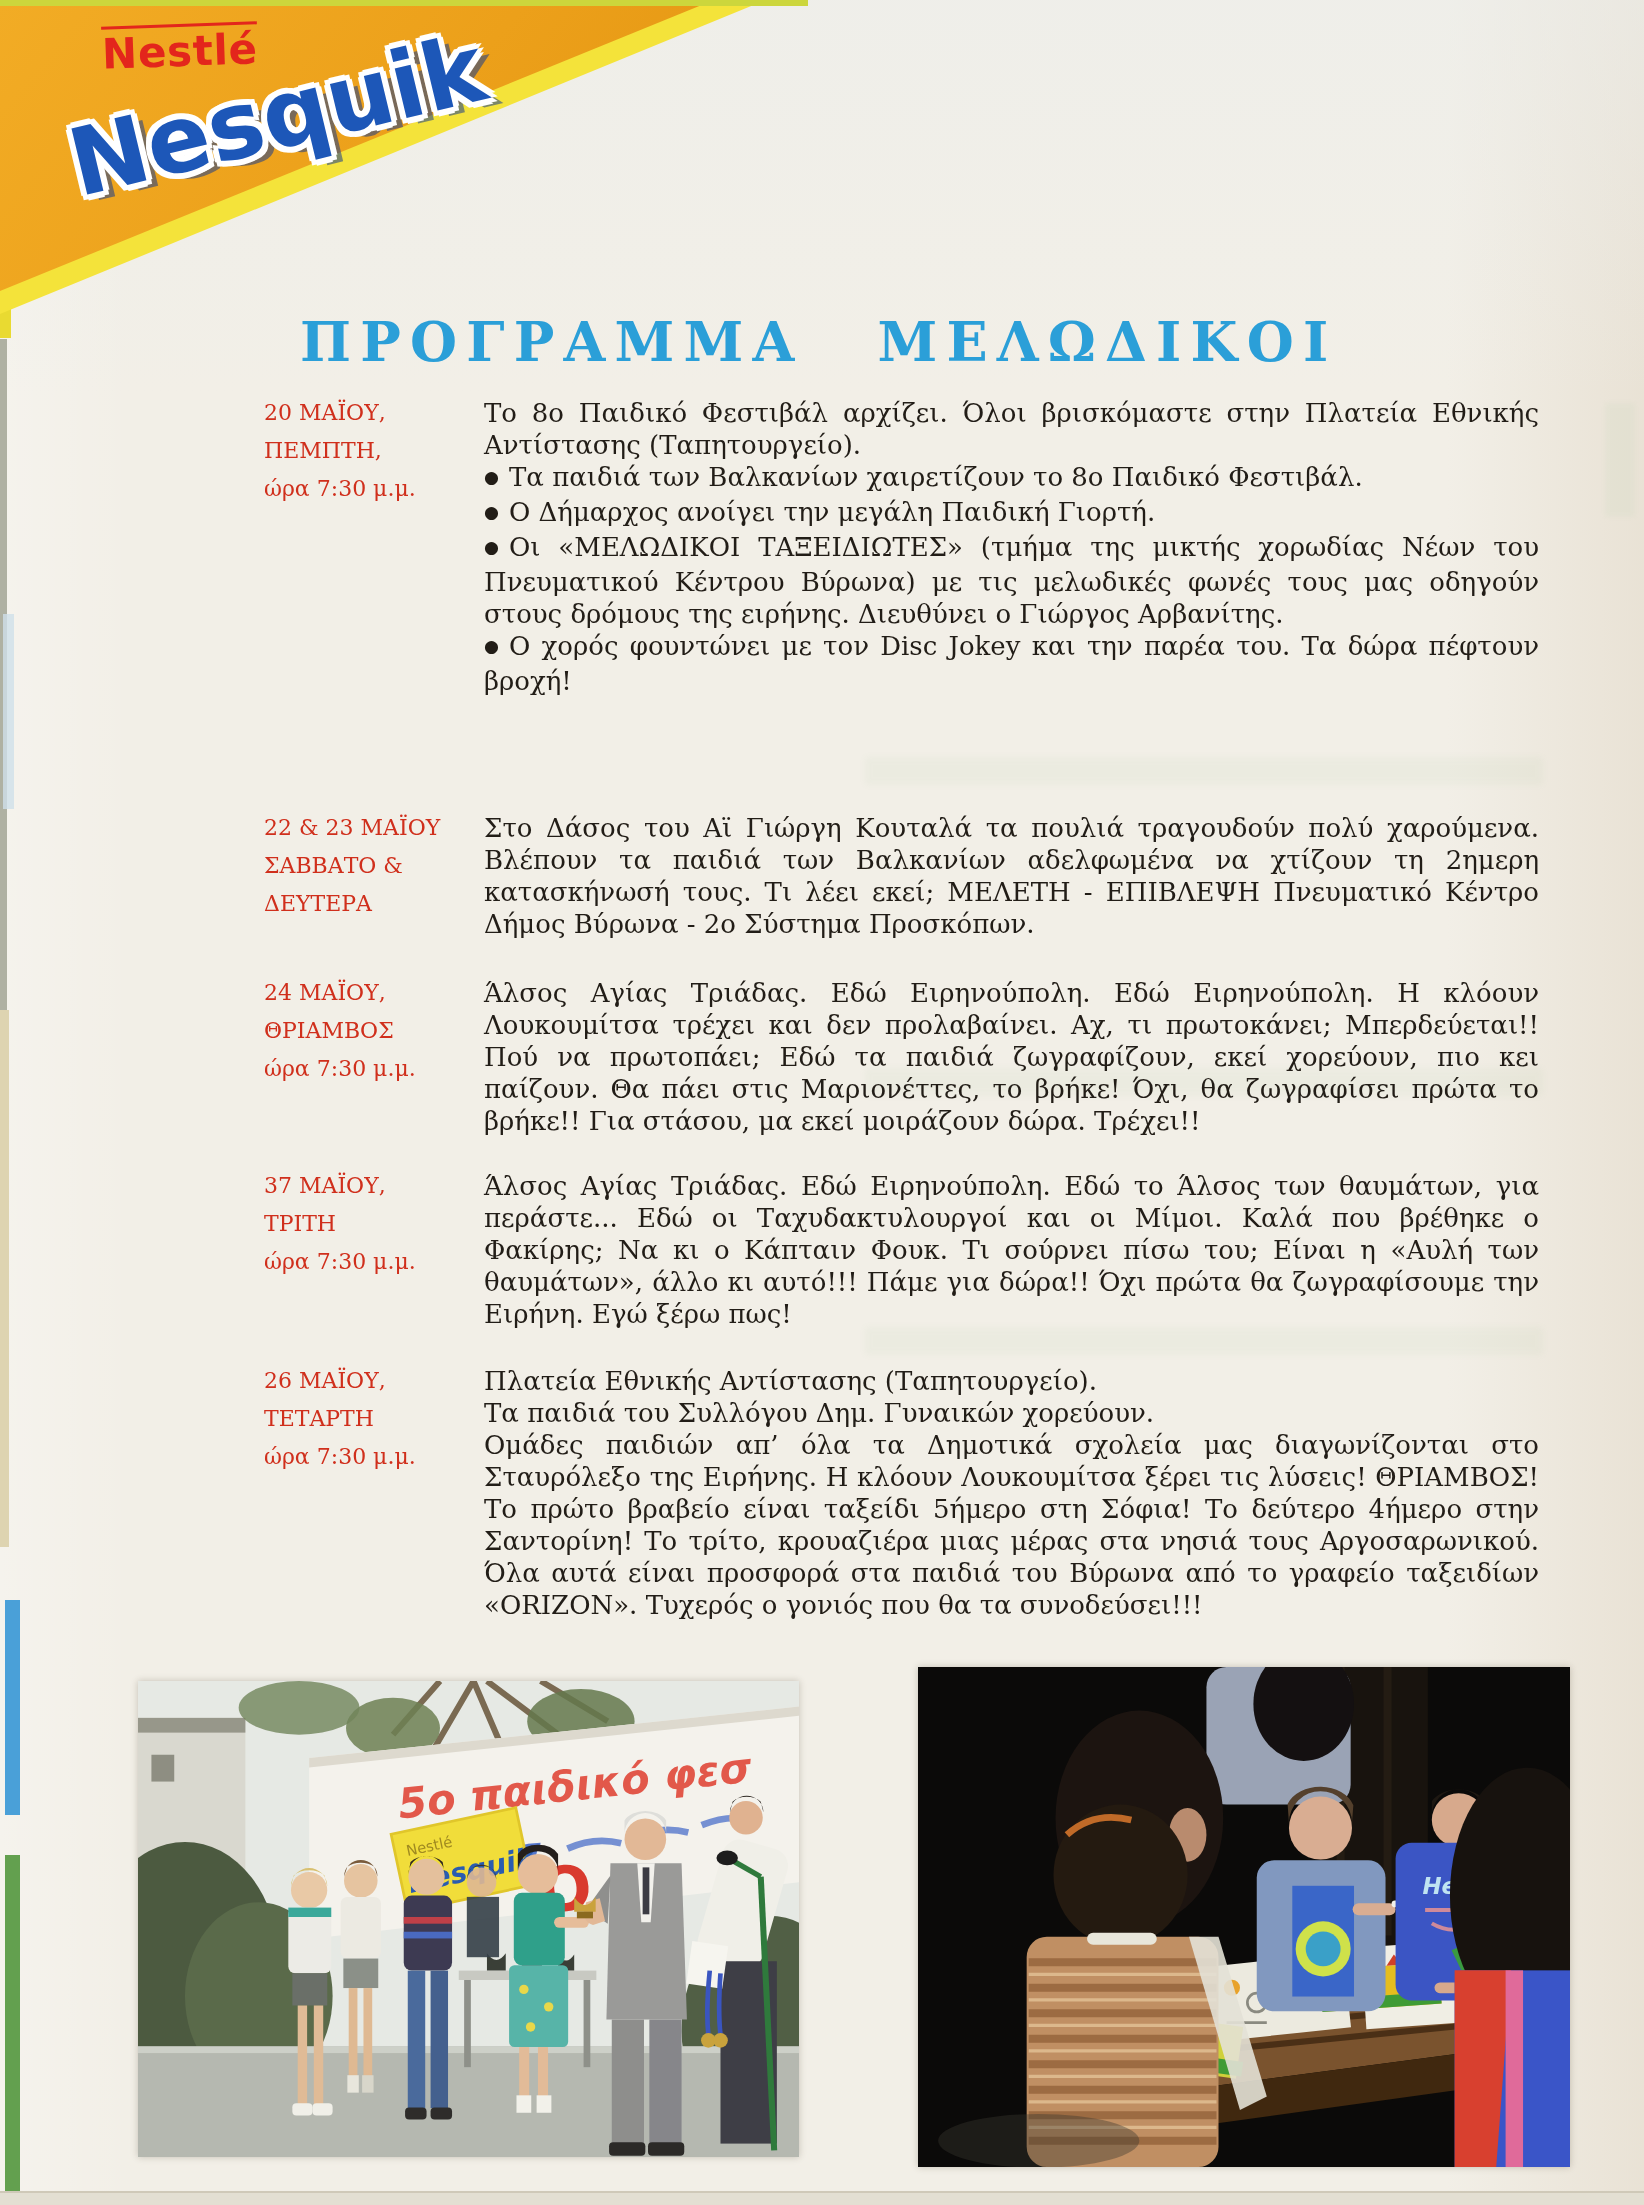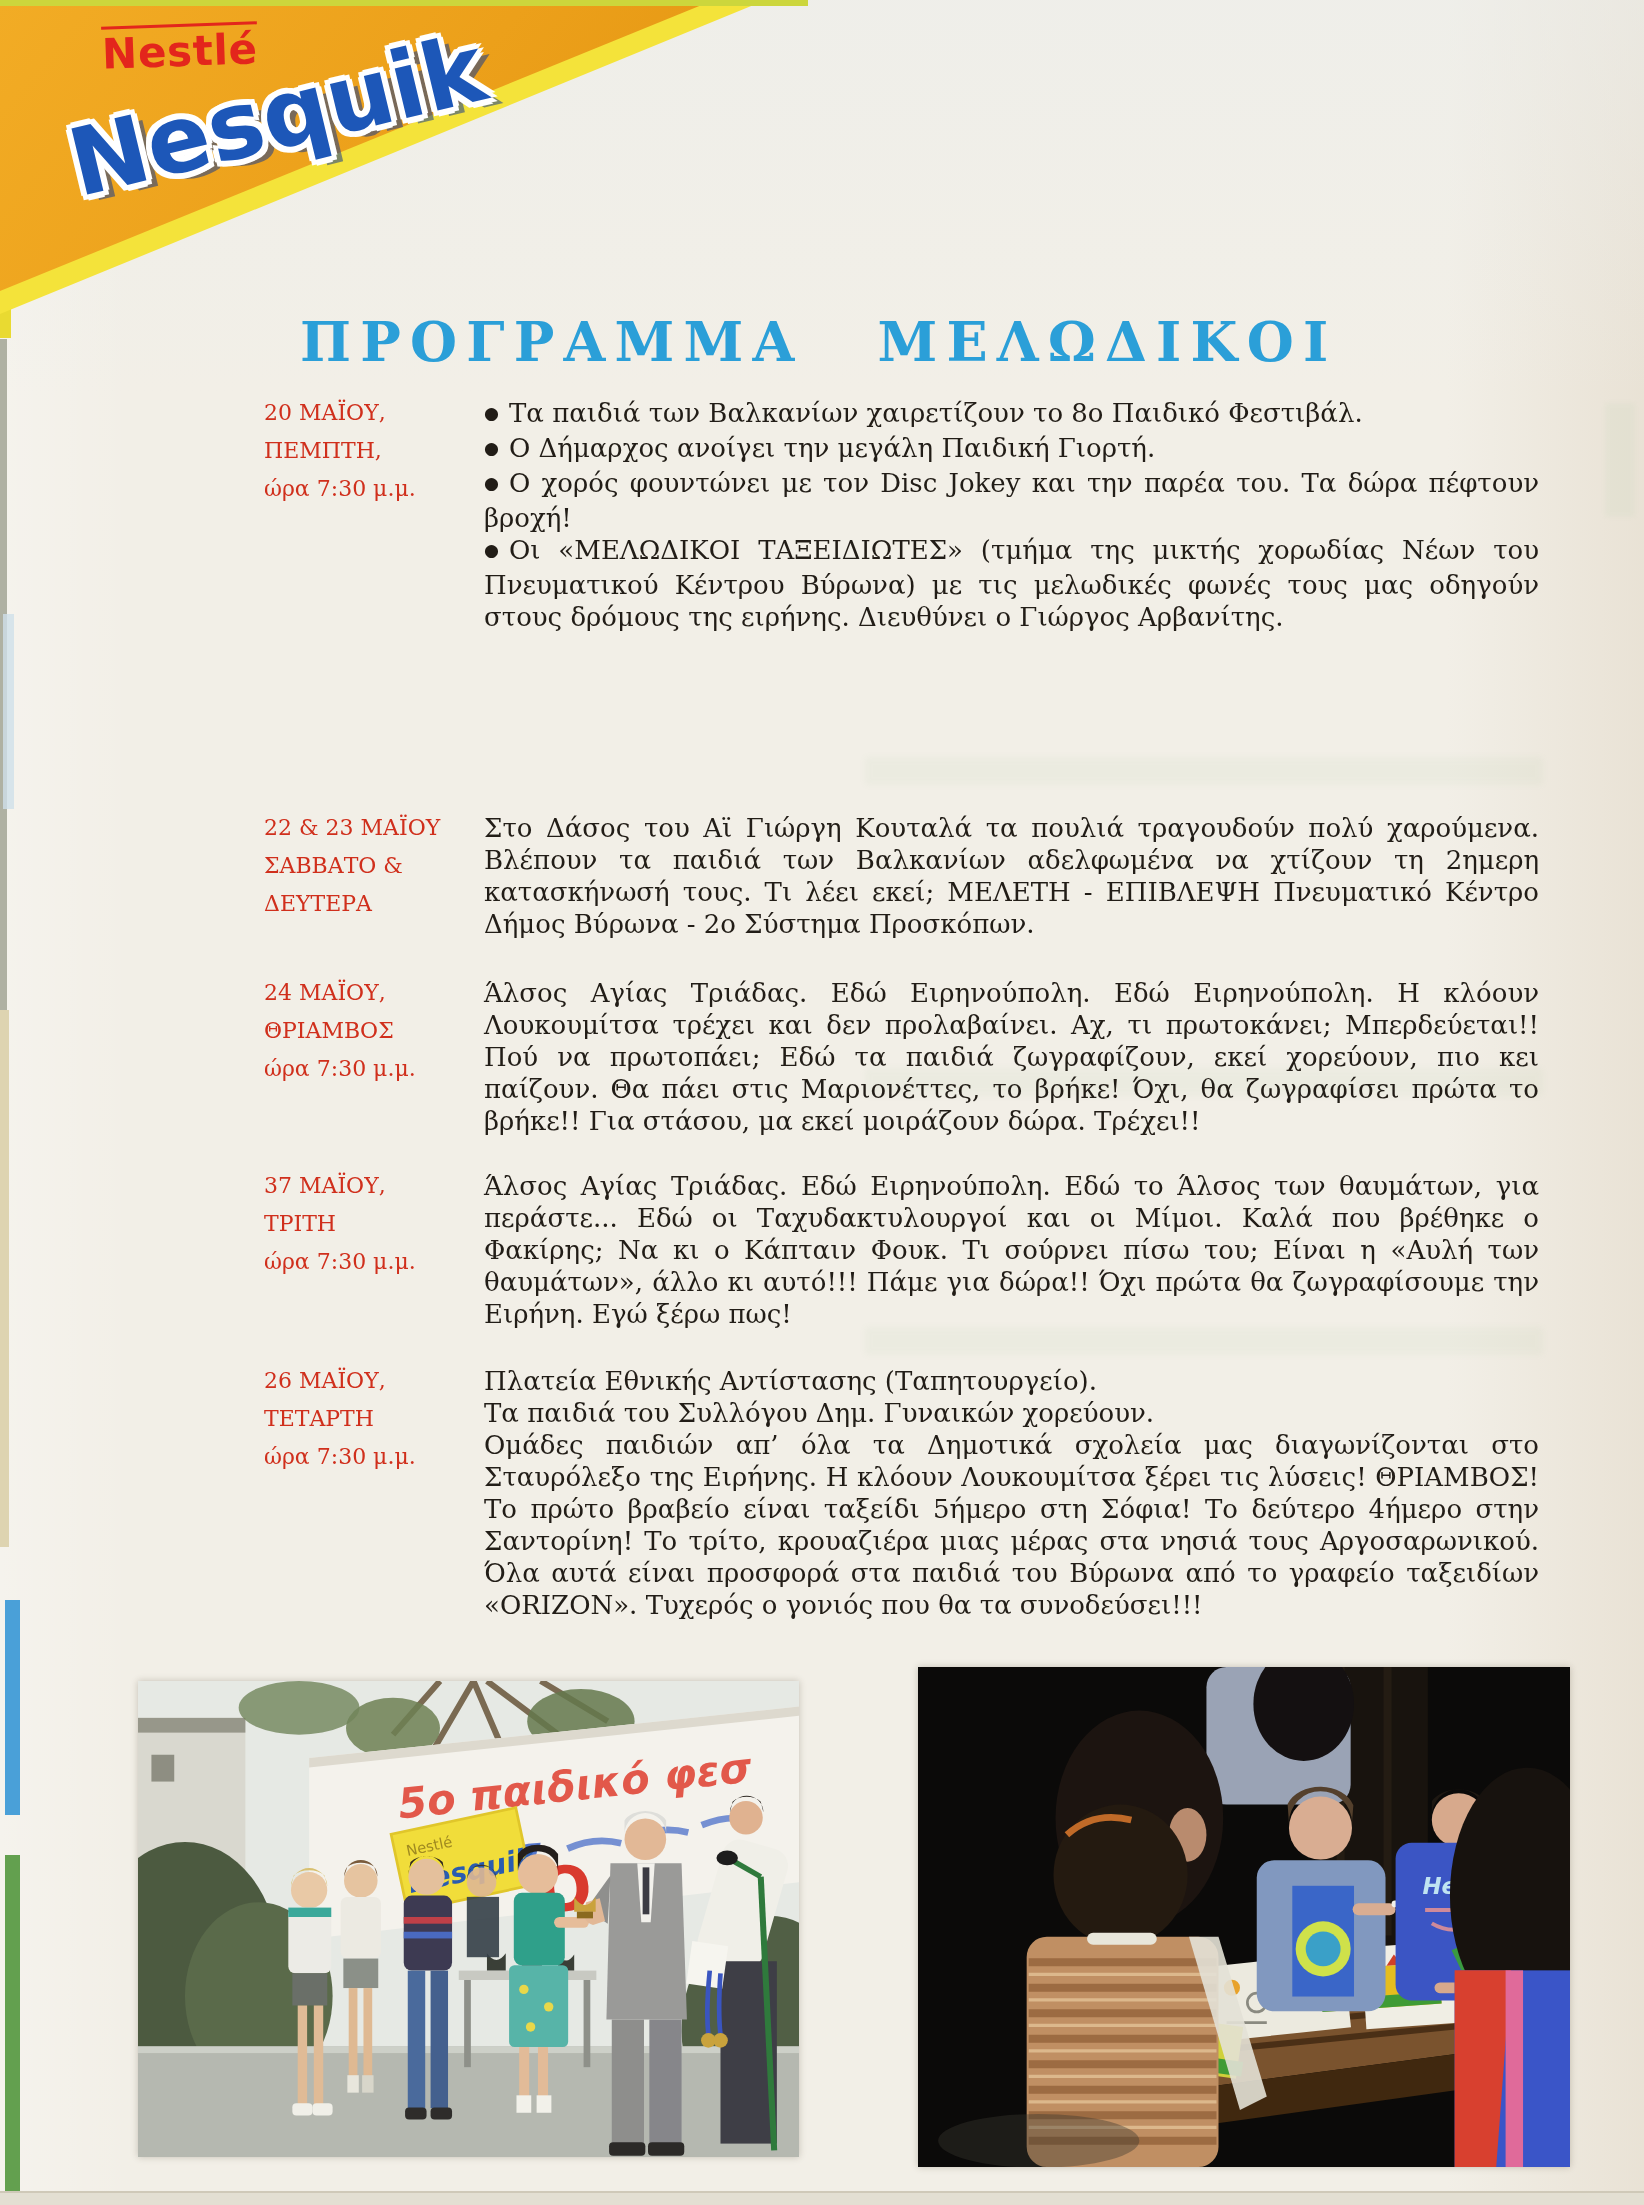--- a/index.html
+++ b/index.html
@@ -96,24 +96,25 @@
 <div class="ghost g3"></div>
 <div class="ghost g4"></div>
 
 <section class="event ev0">
   <div class="date">
     <div>20 ΜΑΪΟΥ,</div>
     <div>ΠΕΜΠΤΗ,</div>
     <div>ώρα 7:30 μ.μ.</div>
   </div>
   <div class="body">
+    <p><span>Το 8ο Παιδικό Φεστιβάλ αρχίζει. Όλοι βρισκόμαστε στην Πλατεία Εθνικής Αντίστασης (Ταπητουργείο).</span></p>
     <p><span class="blt">●</span><span>Τα παιδιά των Βαλκανίων χαιρετίζουν το 8ο Παιδικό Φεστιβάλ.</span></p>
     <p><span class="blt">●</span><span>Ο Δήμαρχος ανοίγει την μεγάλη Παιδική Γιορτή.</span></p>
+    <p><span class="blt">●</span><span>Οι «ΜΕΛΩΔΙΚΟΙ ΤΑΞΕΙΔΙΩΤΕΣ» (τμήμα της μικτής χορωδίας Νέων του Πνευματικού Κέντρου Βύρωνα) με τις μελωδικές φωνές τους μας οδηγούν στους δρόμους της ειρήνης. Διευθύνει ο Γιώργος Αρβανίτης.</span></p>
     <p><span class="blt">●</span><span>Ο χορός φουντώνει με τον Disc Jokey και την παρέα του. Τα δώρα πέφτουν βροχή!</span></p>
-    <p><span class="blt">●</span><span>Οι «ΜΕΛΩΔΙΚΟΙ ΤΑΞΕΙΔΙΩΤΕΣ» (τμήμα της μικτής χορωδίας Νέων του Πνευματικού Κέντρου Βύρωνα) με τις μελωδικές φωνές τους μας οδηγούν στους δρόμους της ειρήνης. Διευθύνει ο Γιώργος Αρβανίτης.</span></p>
   </div>
 </section>
 
 <section class="event ev1">
   <div class="date">
     <div>22 &amp; 23 ΜΑΪΟΥ</div>
     <div>ΣΑΒΒΑΤΟ &amp;</div>
     <div>ΔΕΥΤΕΡΑ</div>
   </div>
   <div class="body">

